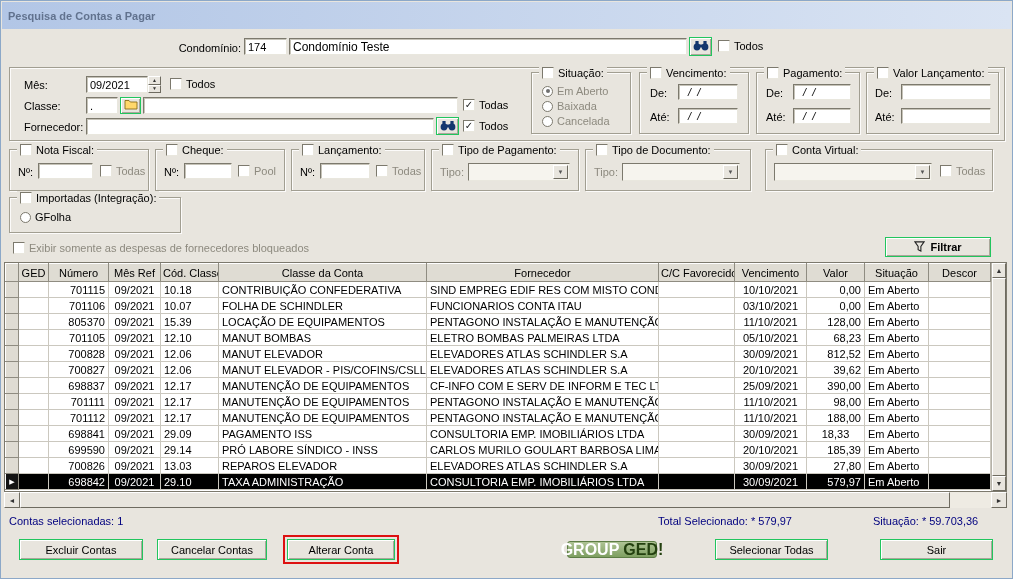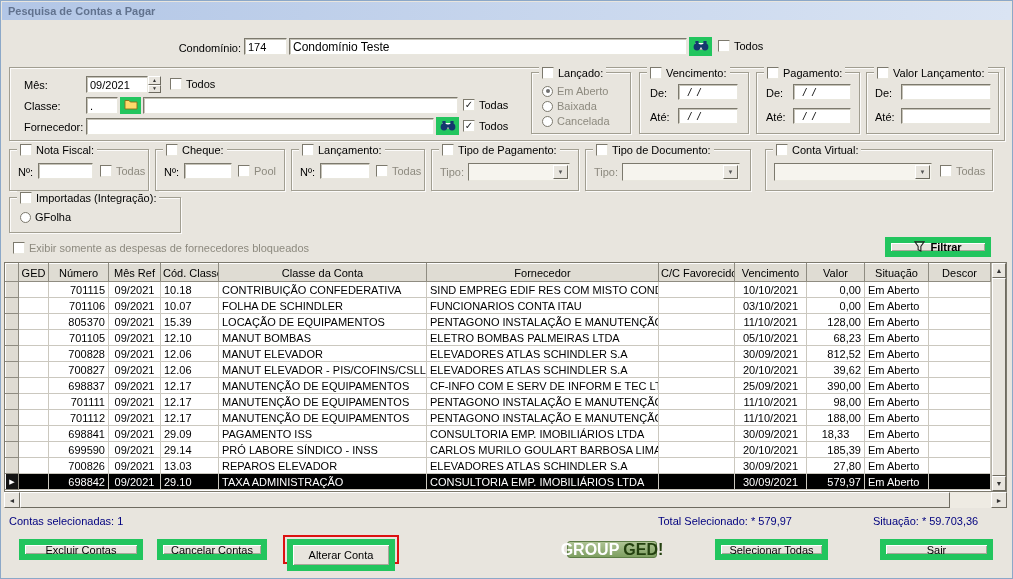--- a/index.html
+++ b/index.html
@@ -1,24 +1,24 @@
 <!DOCTYPE html>
 <html><head>
 <meta charset="utf-8">
 <style>
   * { margin:0; padding:0; box-sizing:border-box; }
   body { font-family:"Liberation Sans",sans-serif; background:#fff; }
   .win { position:relative; width:1013px; height:579px; background:#e8e5de; border:1px solid #8ca8c8; font-size:11px; color:#000; overflow:hidden; }
-  .titlebar { position:absolute; left:1px; top:1px; right:1px; height:18px;
+  .titlebar { position:absolute; left:1px; top:1px; right:1px; height:27px;
     background:linear-gradient(to right,#b2c6e6,#dae4f3); display:flex; align-items:center;
     padding-left:6px; font-weight:bold; color:#61728e; font-size:11px; }
   .lab { position:absolute; white-space:nowrap; font-size:11px; line-height:13px; }
   .tb { position:absolute; background:#fff; border:1px solid; border-color:#7c796d #e9e7de #e9e7de #7c796d;
     box-shadow:inset 1px 1px 0 #c6c3b8; font:11px "Liberation Sans",sans-serif; padding:0 3px; height:17px; outline:none; }
-  .btn { position:absolute; background:#e8e5de; border:6px solid #22c55e;
+  .btn { position:absolute; background:#e8e5de; border:1px solid #22c55e;
     box-shadow:inset 1px 1px 0 #fff, inset -1px -1px 0 #aaa79a;
     font:11px "Liberation Sans",sans-serif; display:flex; align-items:center; justify-content:center;
     gap:5px; cursor:default; white-space:nowrap;text-align:center; }
   .fs { position:absolute; border:1px solid #a19e91; box-shadow:inset 1px 1px 0 rgba(255,255,255,.85), 1px 1px 0 rgba(255,255,255,.85); }
   .leg { position:absolute; top:-7px; left:7px; background:#e8e5de; padding:0 3px; display:flex; align-items:center; gap:4px; height:13px; white-space:nowrap; }
   .cbrow { position:absolute; display:flex; align-items:center; gap:4px; white-space:nowrap; }
   .cb { width:12px; height:12px; background:#fff; border:1px solid; border-color:#7c796d #e9e7de #e9e7de #7c796d;
     display:inline-flex; align-items:center; justify-content:center; font-size:10px; line-height:1; color:#222; flex:none; }
   .cb.checked::after { content:"✓"; margin-top:-1px; }
   .rb { width:11px; height:11px; border-radius:50%; background:#fff; border:1px solid #7c796d; display:inline-flex; align-items:center; justify-content:center; flex:none; }
@@ -119,21 +119,21 @@
           </svg></span>
     </button>
     <span class="cbrow" style="left:453px;top:52px">
       <span class="cb checked"></span>
       <span>Todos</span>
     </span>
 
     <div class="fs" style="left:521px;top:4px;width:100px;height:62px">
       <div class="leg">
         <span class="cb"></span>
-        <span>Lançado:</span>
+        <span>Situação:</span>
       </div>
       <span class="cbrow dis" style="left:10px;top:12px">
         <span class="rb sel"></span>
         <span>Em Aberto</span>
       </span>
       <span class="cbrow dis" style="left:10px;top:27px">
         <span class="rb"></span>
         <span>Baixada</span>
       </span>
       <span class="cbrow dis" style="left:10px;top:42px">
@@ -512,21 +512,21 @@
   <span class="lab blue" style="left:657px;top:514px">Total Selecionado: * 579,97</span>
   <span class="lab blue" style="left:872px;top:514px">Situação: * 59.703,36</span>
 
   <button class="btn" style="left:18px;top:538px;width:124px;height:21px">
     <span>Excluir Contas</span>
   </button>
   <button class="btn" style="left:156px;top:538px;width:110px;height:21px">
     <span>Cancelar Contas</span>
   </button>
   <div class="highlight" style="left:282px;top:534px;width:116px;height:29px"></div>
-  <button class="btn" style="left:286px;top:538px;width:108px;height:32px">
+  <button class="btn" style="left:286px;top:538px;width:108px;height:21px">
     <span>Alterar Conta</span>
   </button>
   <button class="gedbtn" style="left:566px;top:540px;width:90px;height:17px">
     <span class="p1">GROUP</span>
     <span class="p2">GED!</span>
   </button>
   <button class="btn" style="left:879px;top:538px;width:113px;height:21px">
     <span>Sair</span>
   </button>
   <button class="btn" style="left:714px;top:538px;width:113px;height:21px">

